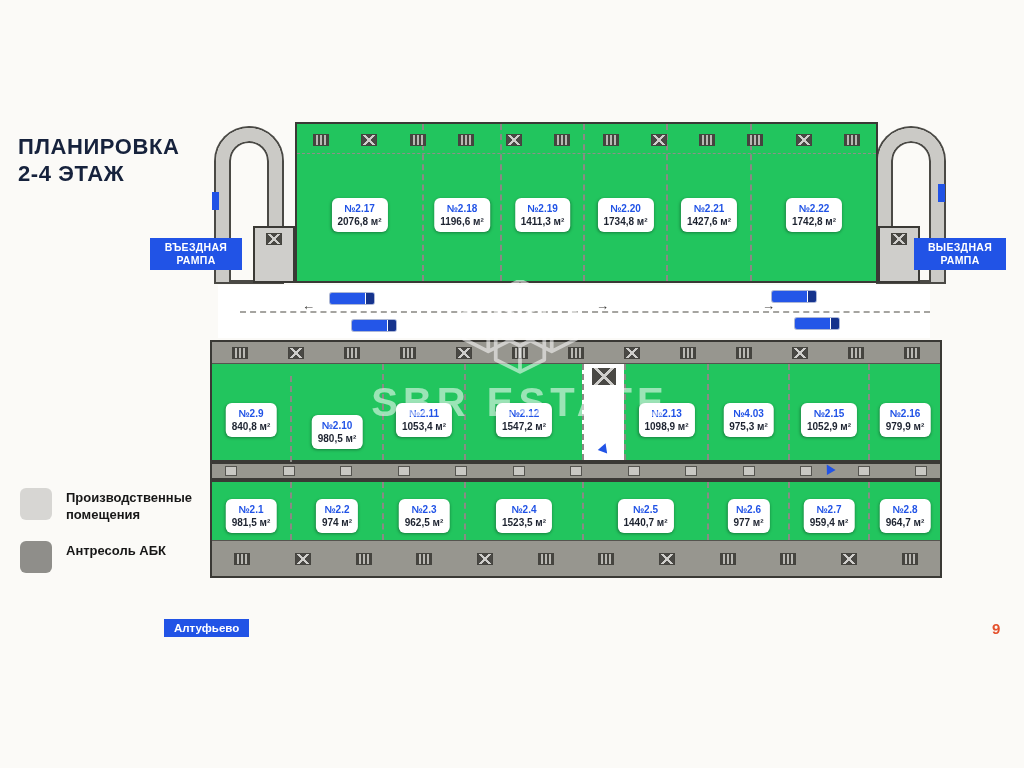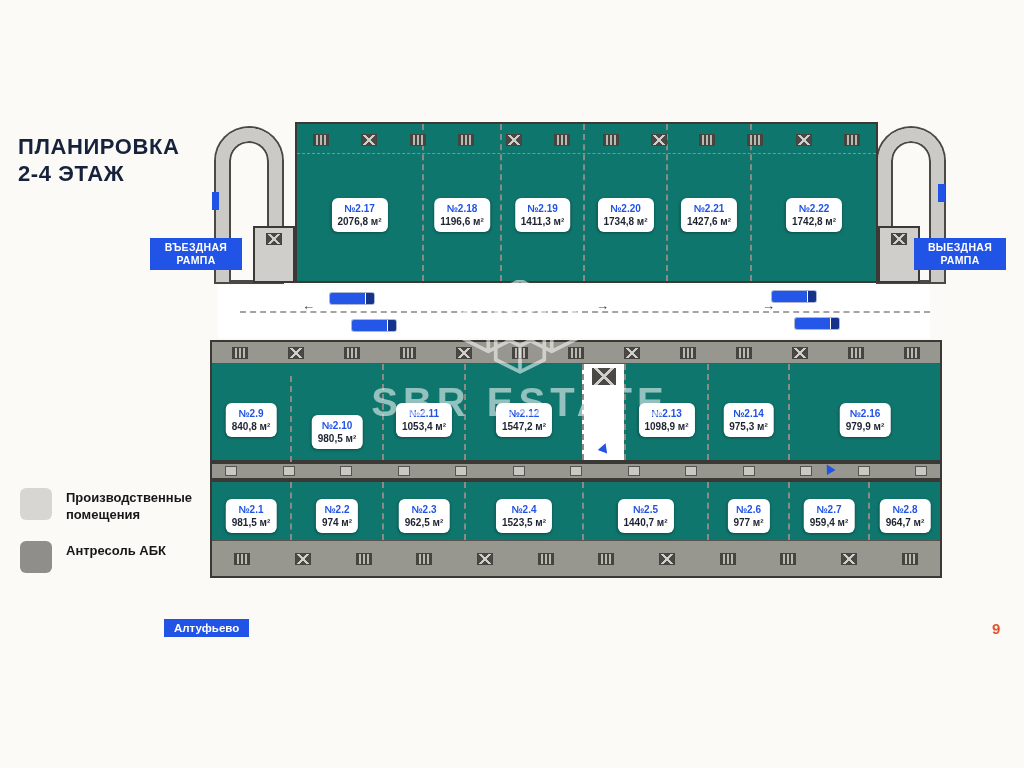--- a/index.html
+++ b/index.html
@@ -17,21 +17,21 @@
   .truck .cab{width:9px;height:100%;background:#16338c;margin-left:auto;border-left:1px solid #fff;border-radius:0 2px 2px 0}
 
   .ramp{width:66px;height:154px;border:13px solid #cbcac6;border-bottom:none;border-radius:33px 33px 0 0;
         box-shadow:0 0 0 2px #4a4945, inset 0 0 0 2px #4a4945}
   .side-room{width:42px;height:57px;background:#cfcecb;border:2px solid #3a3935;display:flex;align-items:flex-start;justify-content:center;padding-top:6px}
   .blue-mark{width:7px;height:18px;background:#2153e6}
 
   .ramp-label{width:92px;height:32px;background:#2153e6;color:#fff;font-size:10.5px;font-weight:700;
               display:flex;flex-direction:column;align-items:center;justify-content:center;line-height:1.25;letter-spacing:.3px;text-align:center;z-index:10}
 
-  .block{position:absolute;background:#0f766e;border:2px solid #3a3935}
+  .block{position:absolute;background:#22c55e;border:2px solid #3a3935}
   .strip-dark{position:absolute;left:0;right:0;background:#97968f;display:flex;align-items:center;justify-content:space-around}
   .strip-icons{position:absolute;left:0;right:0;display:flex;align-items:center;justify-content:space-around;pointer-events:none;border-bottom:1px dashed #8f8e89}
   .cells{position:absolute;display:flex}
   .cell{position:relative;height:100%;border-left:2px dashed #8b8a85;flex:0 0 auto}
   .cell:first-child{border-left:none}
   .cell.last{flex:1 1 auto}
   .cell.corridor{background:#fff}
 
   .unit-icon{width:14px;height:10px;background:repeating-linear-gradient(90deg,#45443f 0 2px,#b9b8b3 2px 4px);outline:1.5px solid #45443f}
   .unit-icon.alt{background:linear-gradient(45deg,transparent 44%,#cfcecb 44% 56%,transparent 56%),
@@ -194,22 +194,28 @@
         <div class="tri"></div>
       </div>
       <div class="cell" style="width: 83px; padding-left: 28px;">
         <div class="card">
           <span class="num">№2.13</span>
           <span class="area">1098,9 м²</span>
         </div>
       </div>
       <div class="cell" style="width: 81px;">
         <div class="card">
-          <span class="num">№2.14</span>
+          <span class="num">№4.03</span>
           <span class="area">975,3 м²</span>
+        </div>
+      </div>
+      <div class="cell" style="width: 80px;">
+        <div class="card">
+          <span class="num">№2.15</span>
+          <span class="area">1052,9 м²</span>
         </div>
       </div>
       <div class="cell last" style="width: 72px;">
         <div class="card">
           <span class="num">№2.16</span>
           <span class="area">979,9 м²</span>
         </div>
       </div>
     </div>
   <div class="strip-dark" style="top:0;height:22px;border-bottom:1px solid #55544f">

